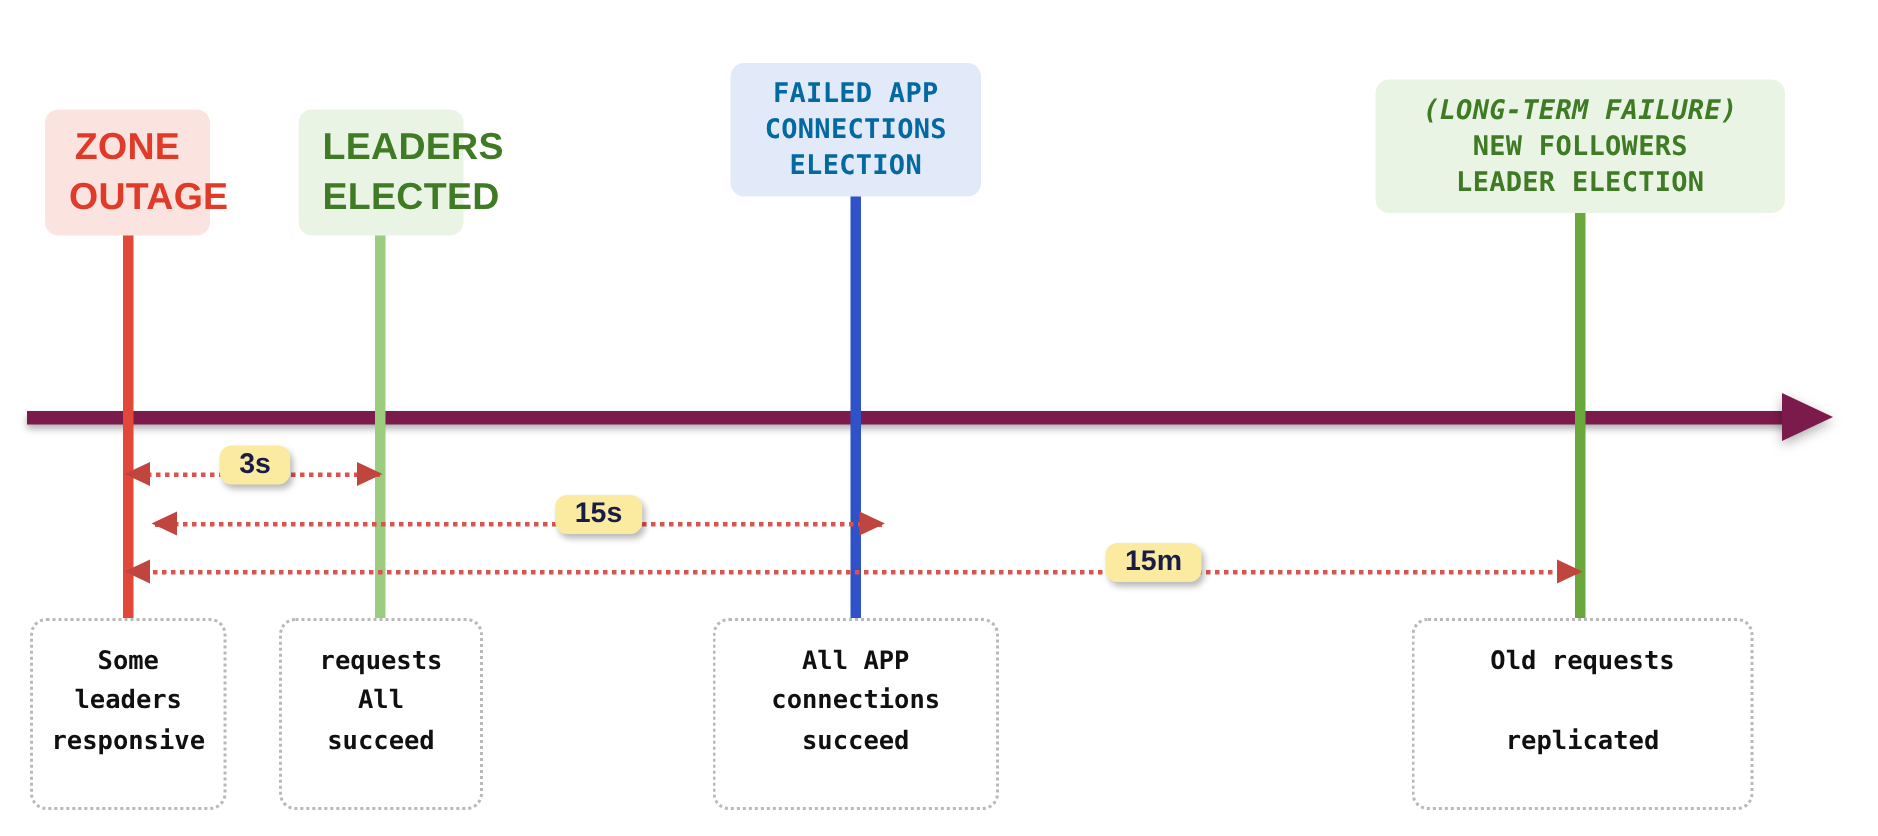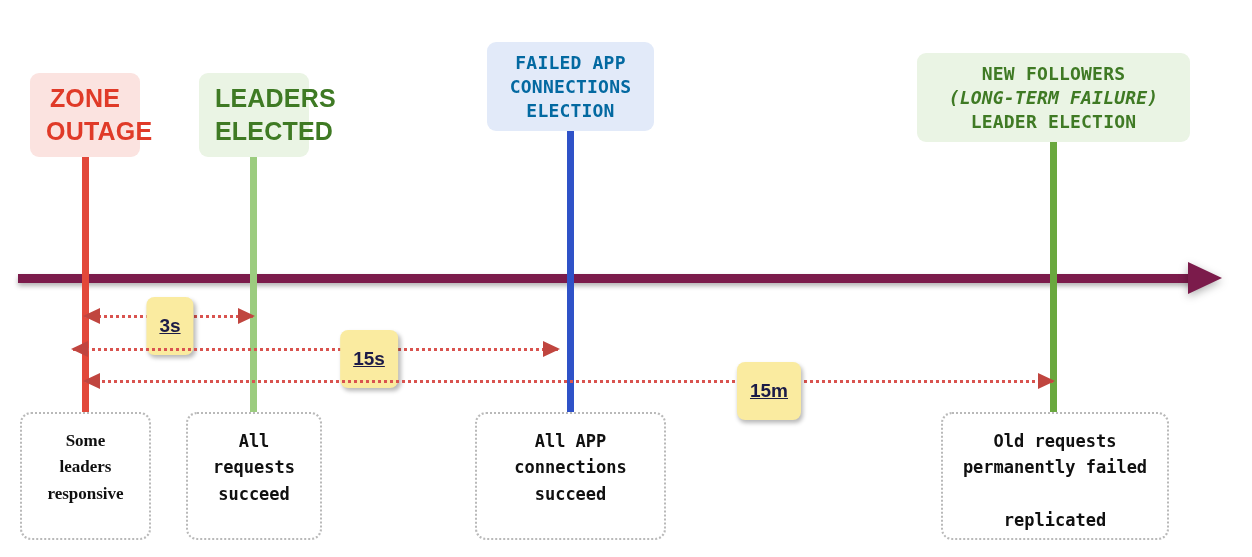--- a/index.html
+++ b/index.html
@@ -116,91 +116,89 @@
   .arrow-head.right {
     right: -2px;
     border-left: 17px solid #c0453f;
   }
   .duration-badge {
     position: absolute;
     top: -9px;
     transform: translateX(-50%);
     background: #faeba0;
     border-radius: 8px;
-    padding: 18px 13px;
+    padding: 2px 13px;
     font-family: "Liberation Sans", sans-serif;
     font-weight: bold;
     font-size: 19px;
     color: #1b1b47;
     box-shadow: 2px 3px 4px rgba(0,0,0,0.28);
     white-space: nowrap;
-    text-decoration: underline;
   }
 </style>
 </head>
 <body>
 
 <div id="canvas">
 
   <div class="axis-line"></div>
   <div class="axis-head"></div>
 
   <div id="events-layer">
       <div class="event-line" style="left: 82px; top: 126px; height: 304px; background: rgb(226, 72, 58);"></div>
       <div class="top-chip chip-sans" style="left: 30px; top: 73px; width: 110px; background: rgb(251, 227, 224); color: rgb(224, 58, 40);">
         <span class="chip-line">ZONE</span>
         <span class="chip-line">OUTAGE</span>
       </div>
-      <div class="note-box" style="left: 20px; top: 412px; width: 131px; height: 128px; font-family: Liberation Serif, serif;">
+      <div class="note-box" style="left: 20px; top: 412px; width: 131px; height: 128px;">
         <span class="note-line">Some</span>
         <span class="note-line">leaders</span>
         <span class="note-line">responsive</span>
       </div>
       <div class="event-line" style="left: 250px; top: 126px; height: 304px; background: rgb(156, 204, 127);"></div>
       <div class="top-chip chip-sans" style="left: 199px; top: 73px; width: 110px; background: rgb(234, 244, 228); color: rgb(63, 122, 36);">
         <span class="chip-line">LEADERS</span>
         <span class="chip-line">ELECTED</span>
       </div>
       <div class="note-box" style="left: 186px; top: 412px; width: 136px; height: 128px;">
+        <span class="note-line">requests</span>
         <span class="note-line">All</span>
-        <span class="note-line">requests</span>
         <span class="note-line">succeed</span>
       </div>
       <div class="event-line" style="left: 567px; top: 127px; height: 303px; background: rgb(47, 82, 200);"></div>
       <div class="top-chip chip-mono" style="left: 487px; top: 42px; width: 167px; background: rgb(226, 234, 249); color: #0369a1;">
         <span class="chip-line">FAILED APP</span>
         <span class="chip-line">CONNECTIONS</span>
         <span class="chip-line">ELECTION</span>
       </div>
       <div class="note-box" style="left: 475px; top: 412px; width: 191px; height: 128px;">
         <span class="note-line">All APP</span>
         <span class="note-line">connections</span>
         <span class="note-line">succeed</span>
       </div>
       <div class="event-line" style="left: 1050px; top: 127px; height: 303px; background: rgb(106, 168, 62);"></div>
       <div class="top-chip chip-mono" style="left: 917px; top: 53px; width: 273px; background: rgb(234, 244, 228); color: rgb(63, 122, 36);">
+        <span class="chip-line italic">(LONG-TERM FAILURE)</span>
         <span class="chip-line">NEW FOLLOWERS</span>
-        <span class="chip-line italic">(LONG-TERM FAILURE)</span>
         <span class="chip-line">LEADER ELECTION</span>
       </div>
       <div class="note-box" style="left: 941px; top: 412px; width: 228px; height: 128px;">
         <span class="note-line">Old requests</span>
-        <span class="note-line">permanently failed</span>
         <span class="note-line spacer">&nbsp;</span>
         <span class="note-line">replicated</span>
       </div>
     </div>
   <div id="durations-layer">
       <div class="measure" style="left: 85px; top: 306px; width: 168px;">
         <div class="dots" style="border-top-color: rgb(217, 83, 79);"></div>
         <div class="arrow-head left"></div>
         <div class="arrow-head right"></div>
         <div class="duration-badge" style="left: 85px;">3s</div>
       </div>
-      <div class="measure" style="left: 73px; top: 339px; width: 485px;">
+      <div class="measure" style="left: 103px; top: 339px; width: 485px;">
         <div class="dots" style="border-top-color: rgb(217, 83, 79);"></div>
         <div class="arrow-head left"></div>
         <div class="arrow-head right"></div>
         <div class="duration-badge" style="left: 296px;">15s</div>
       </div>
       <div class="measure" style="left: 85px; top: 371px; width: 968px;">
         <div class="dots" style="border-top-color: rgb(217, 83, 79);"></div>
         <div class="arrow-head left"></div>
         <div class="arrow-head right"></div>
         <div class="duration-badge" style="left: 684px;">15m</div>

